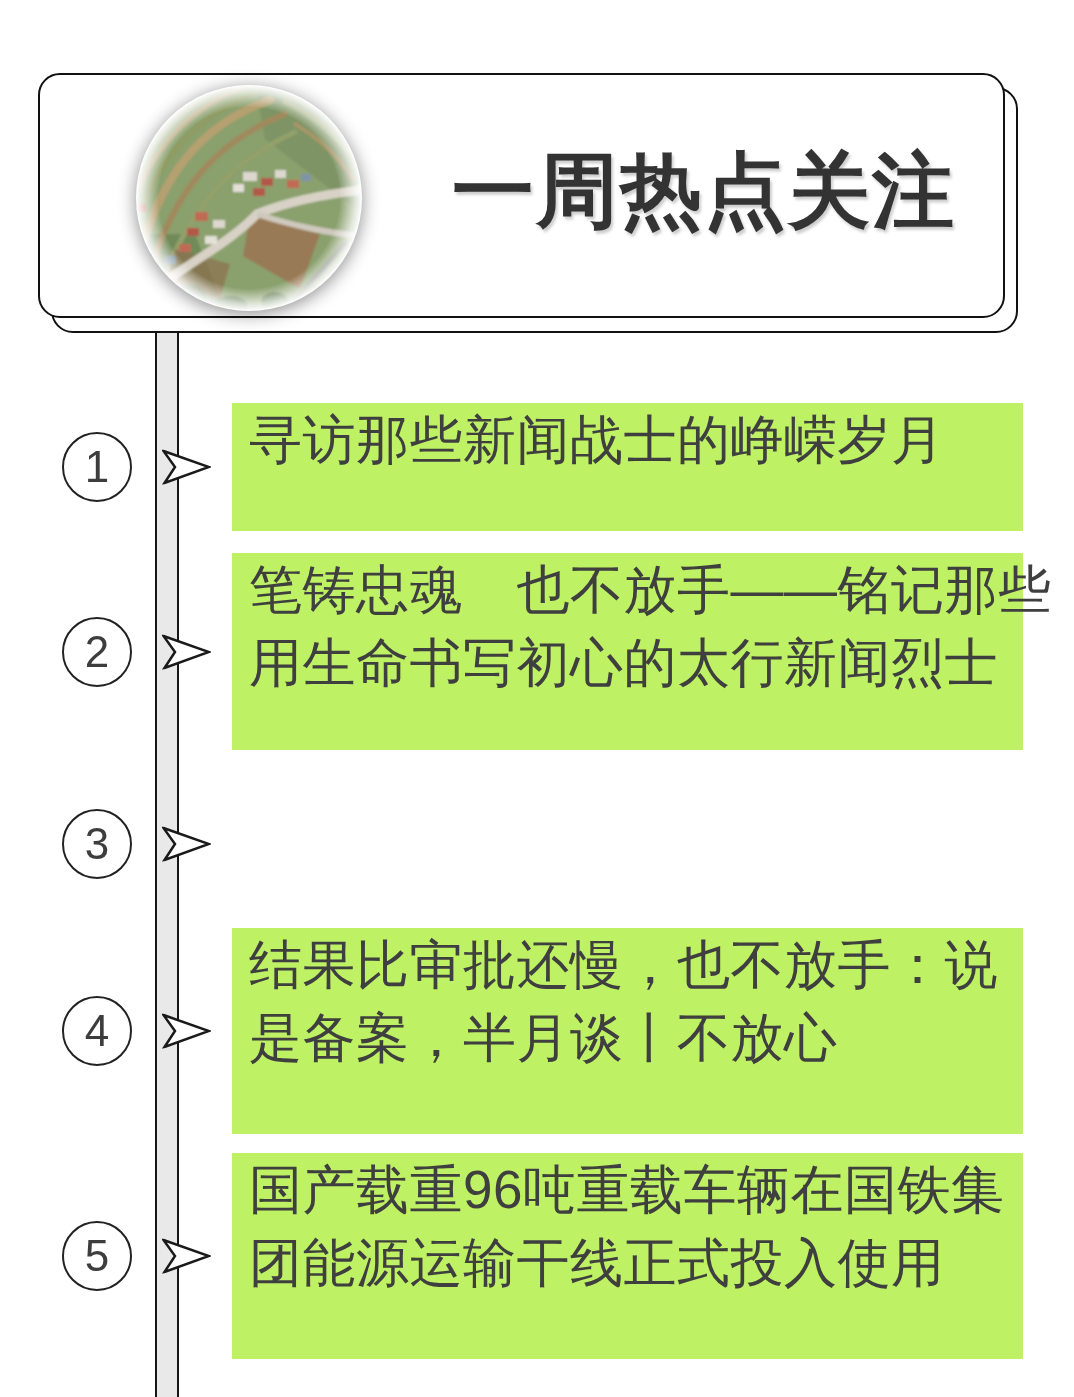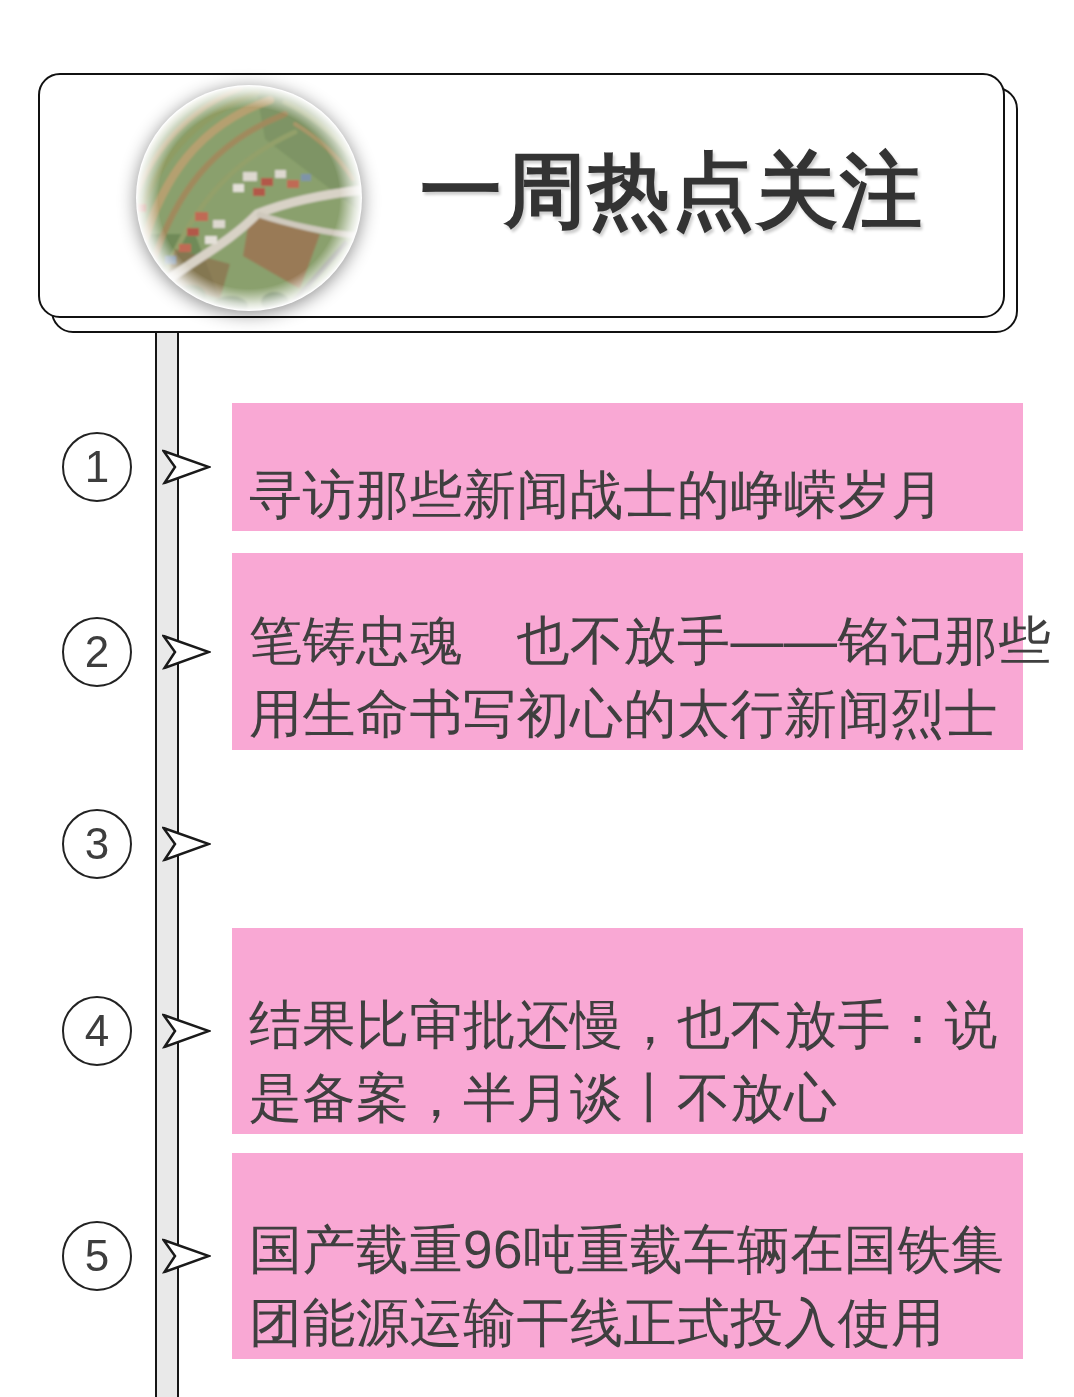--- a/index.html
+++ b/index.html
@@ -14,39 +14,39 @@
   
   .card-back{position:absolute;left:51px;top:87px;width:967px;height:246px;
              background:#ffffff;border:2.5px solid #111;border-radius:22px;
              box-sizing:border-box;z-index:2;}
   .card{position:absolute;left:38px;top:73px;width:967px;height:245px;
         background:#ffffff;border:2.5px solid #111;border-radius:22px;
         box-sizing:border-box;z-index:3;}
   .photo-wrap{position:absolute;left:95px;top:9px;width:228px;height:228px;
               border-radius:50%;filter:drop-shadow(0 3px 9px rgba(0,0,0,0.45));}
   .title{position:absolute;left:380px;right:15px;top:50%;transform:translateY(-54%);
-         font-family:"Liberation Serif","DejaVu Serif",serif;
+         text-align:center;font-family:"Liberation Serif","DejaVu Serif",serif;
          font-weight:700;font-size:82px;letter-spacing:2px;color:#333;
          text-shadow:2px 3px 3px rgba(0,0,0,0.2);white-space:nowrap;}
 
   
   .item{position:absolute;left:0;width:100%;}
   .item-1{top:403px;height:128px;}
   .item-2{top:553px;height:197px;}
   .item-3{top:780px;height:128px;}
   .item-4{top:928px;height:206px;}
   .item-5{top:1153px;height:206px;}
 
   .num{position:absolute;left:62px;top:50%;transform:translateY(-50%);
        width:66px;height:66px;border:2px solid #222;border-radius:50%;background:#fff;
        display:flex;align-items:center;justify-content:center;
        font-size:44px;color:#3d3d3d;z-index:2;}
   .arrow{position:absolute;left:162px;top:50%;transform:translateY(-50%);z-index:3;}
-  .box{position:absolute;left:232px;right:51px;top:0;bottom:0;background:#f9a8d4;
-       display:flex;flex-direction:column;justify-content:flex-end;
+  .box{position:absolute;left:232px;right:51px;top:0;bottom:0;background:#bef264;
+       display:flex;flex-direction:column;justify-content:flex-start;
        padding-left:17px;box-sizing:border-box;z-index:2;cursor:pointer;}
   .ln{font-size:53px;line-height:73px;letter-spacing:0.5px;color:#3f3f3f;
       font-weight:300;white-space:nowrap;}
   .ln:empty{display:none;}
 </style>
 </head>
 <body>
 
 <div class="page">
 

